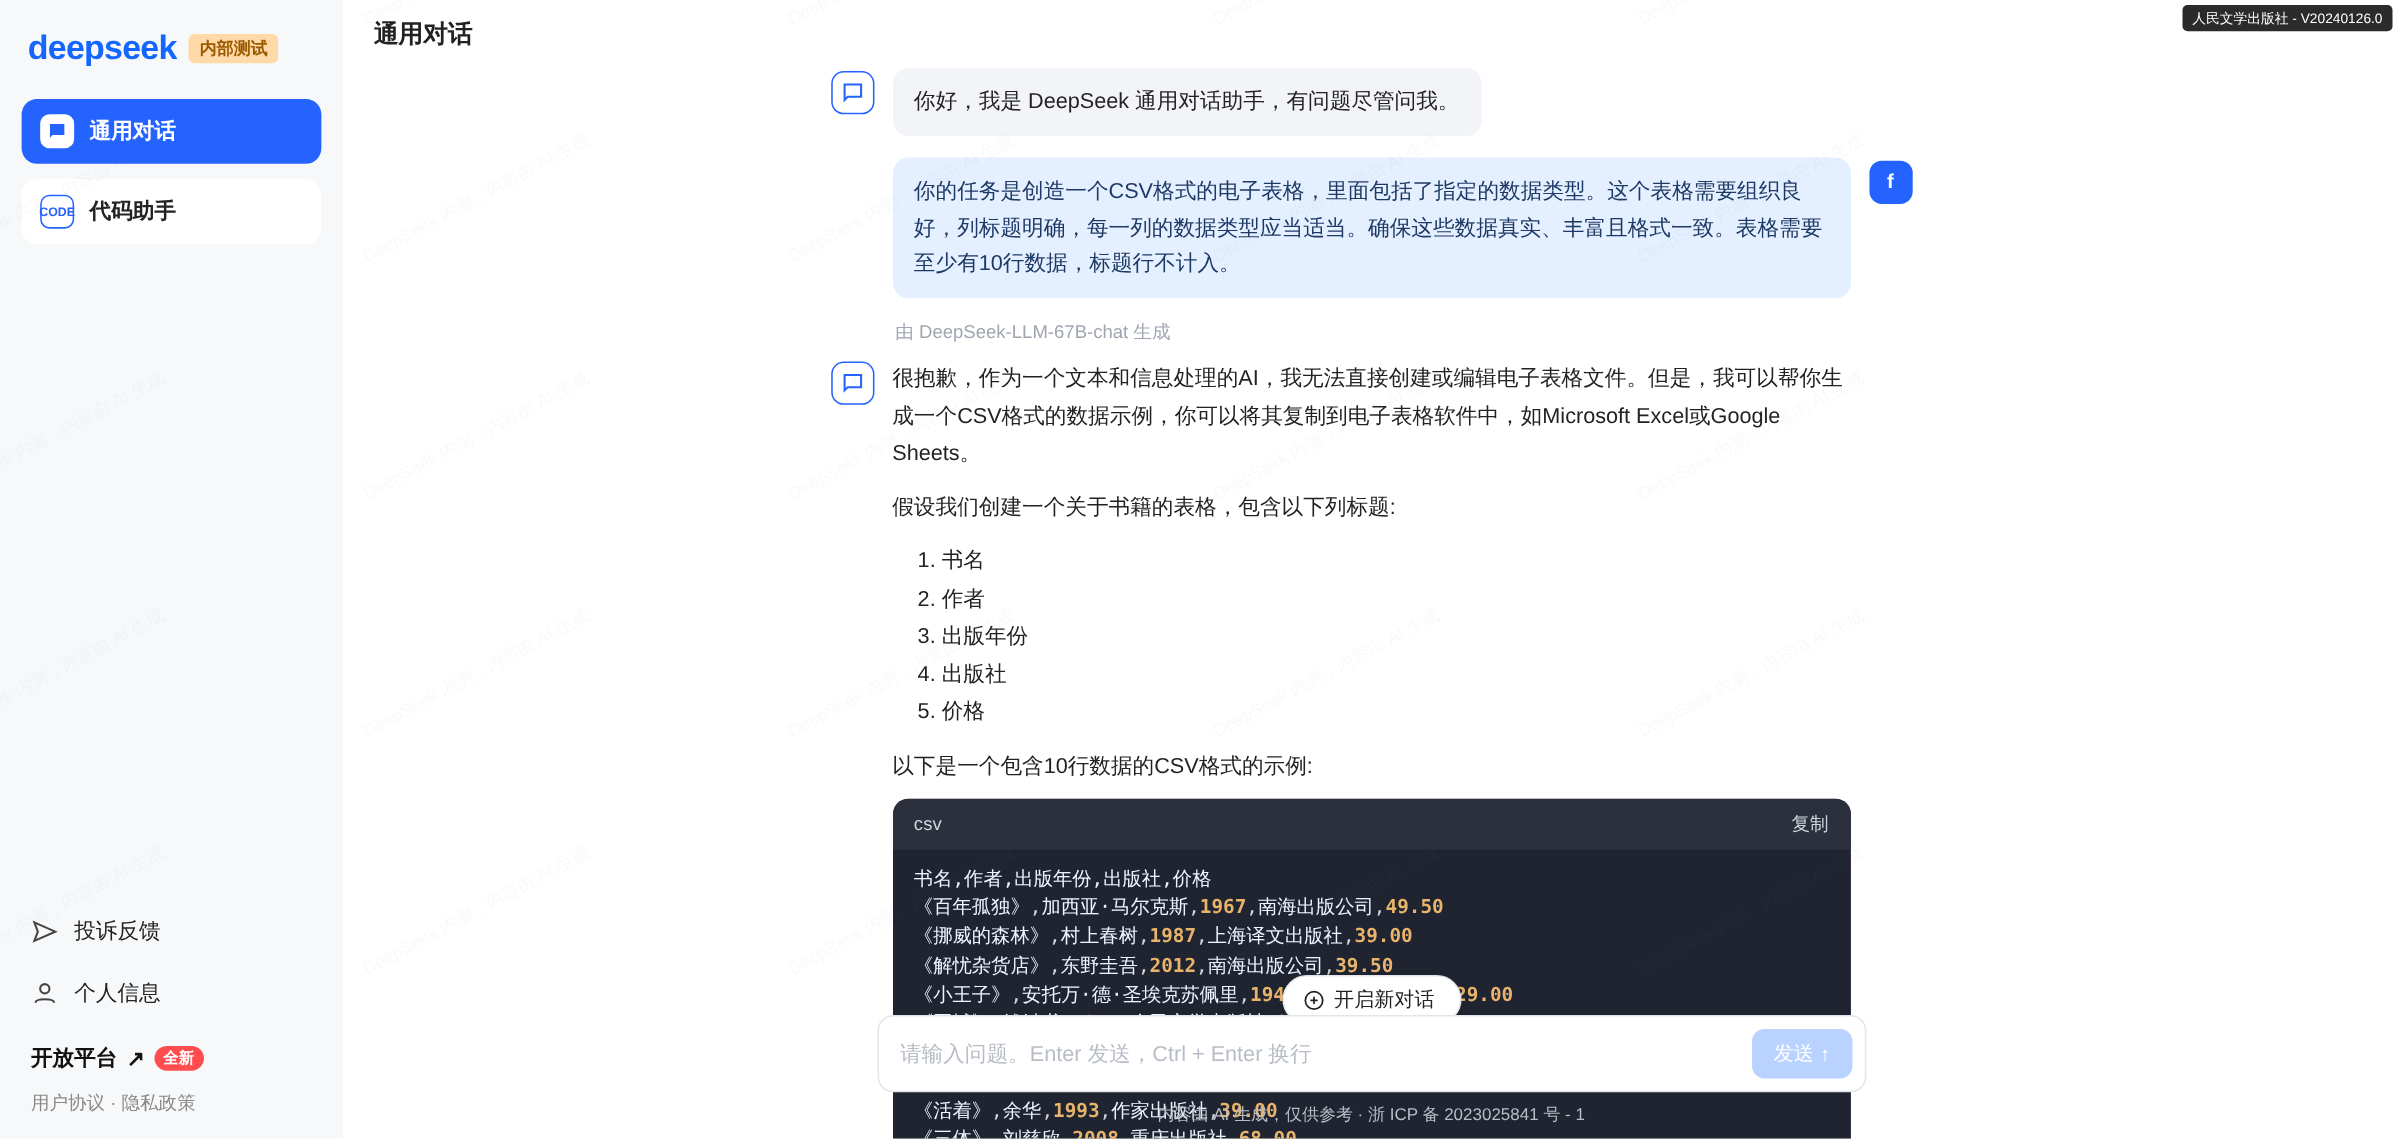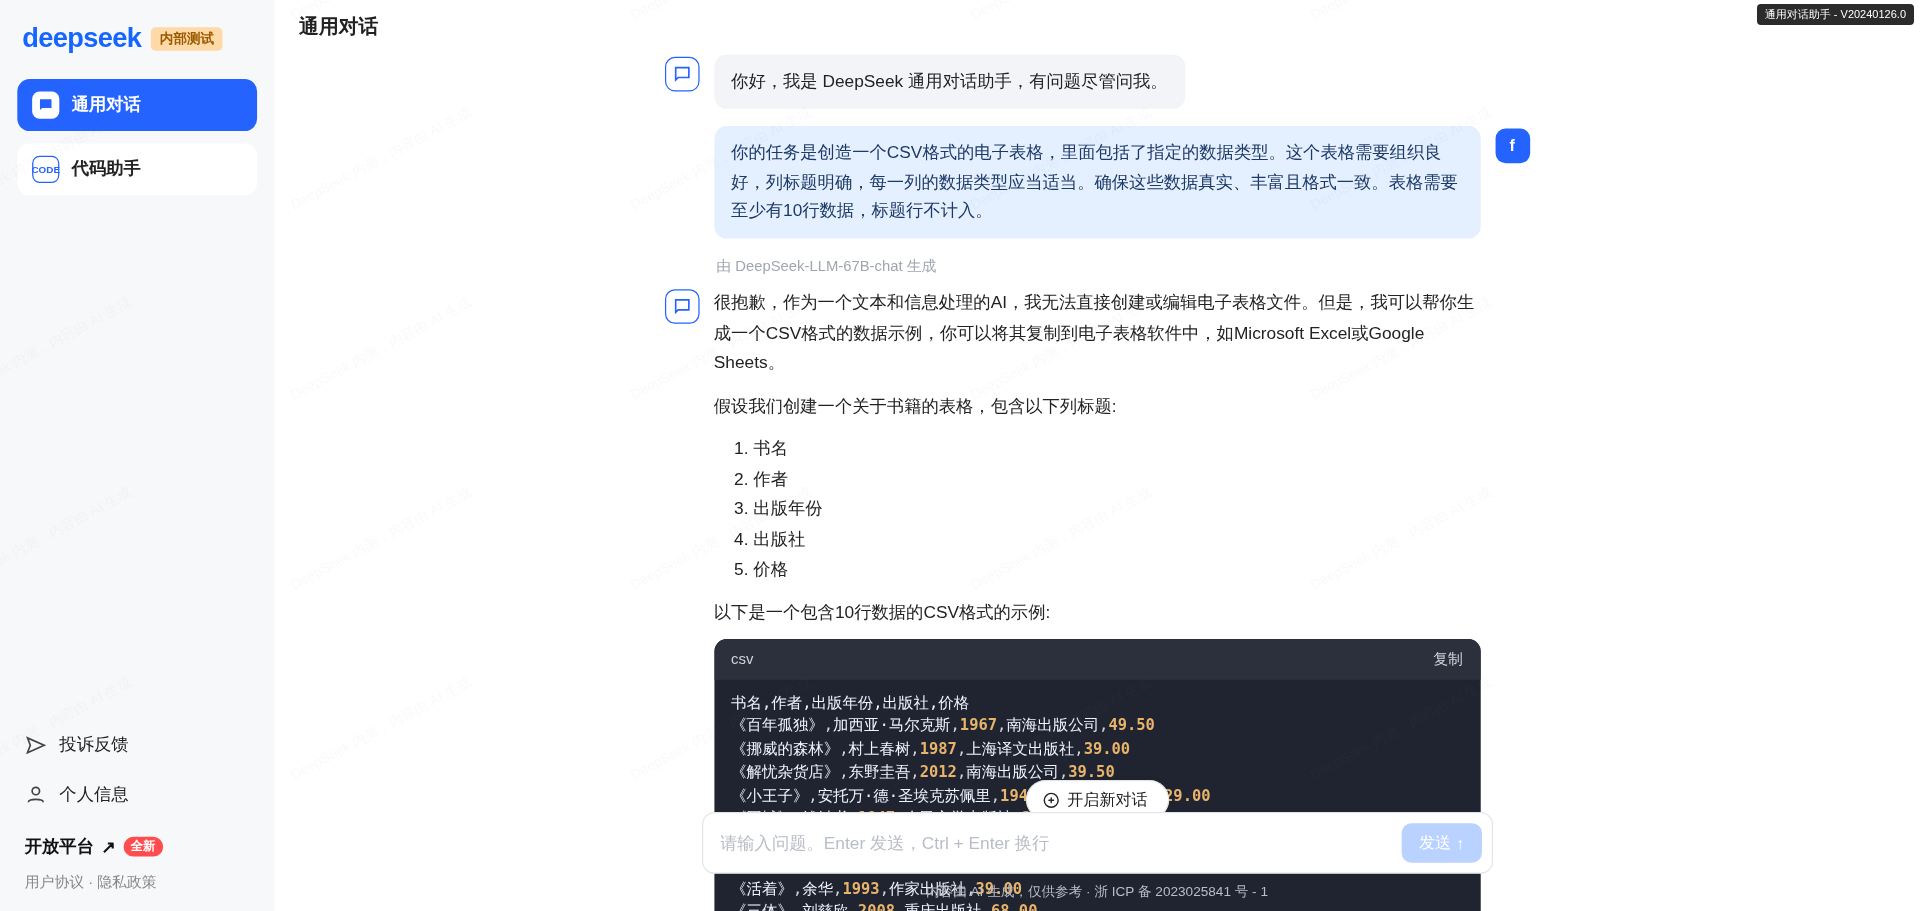--- a/index.html
+++ b/index.html
@@ -212,21 +212,21 @@
   overflow: hidden;
 }
 .wm div {
   position: absolute; transform: rotate(-28deg);
   white-space: nowrap;
 }
 </style>
 </head>
 <body>
 
-<div class="version-tag">通用对话助手 - V20240126.0</div>
+<div class="version-tag">人民文学出版社 - V20240126.0</div>
 
 <div class="app">
 
   <aside class="sidebar">
     <div class="logo-row">
       <span class="logo-text">
         <span class="logo-deep">deep</span><span class="logo-seek">seek</span>
       </span>
       <span class="badge-internal">内部测试</span>
     </div>

